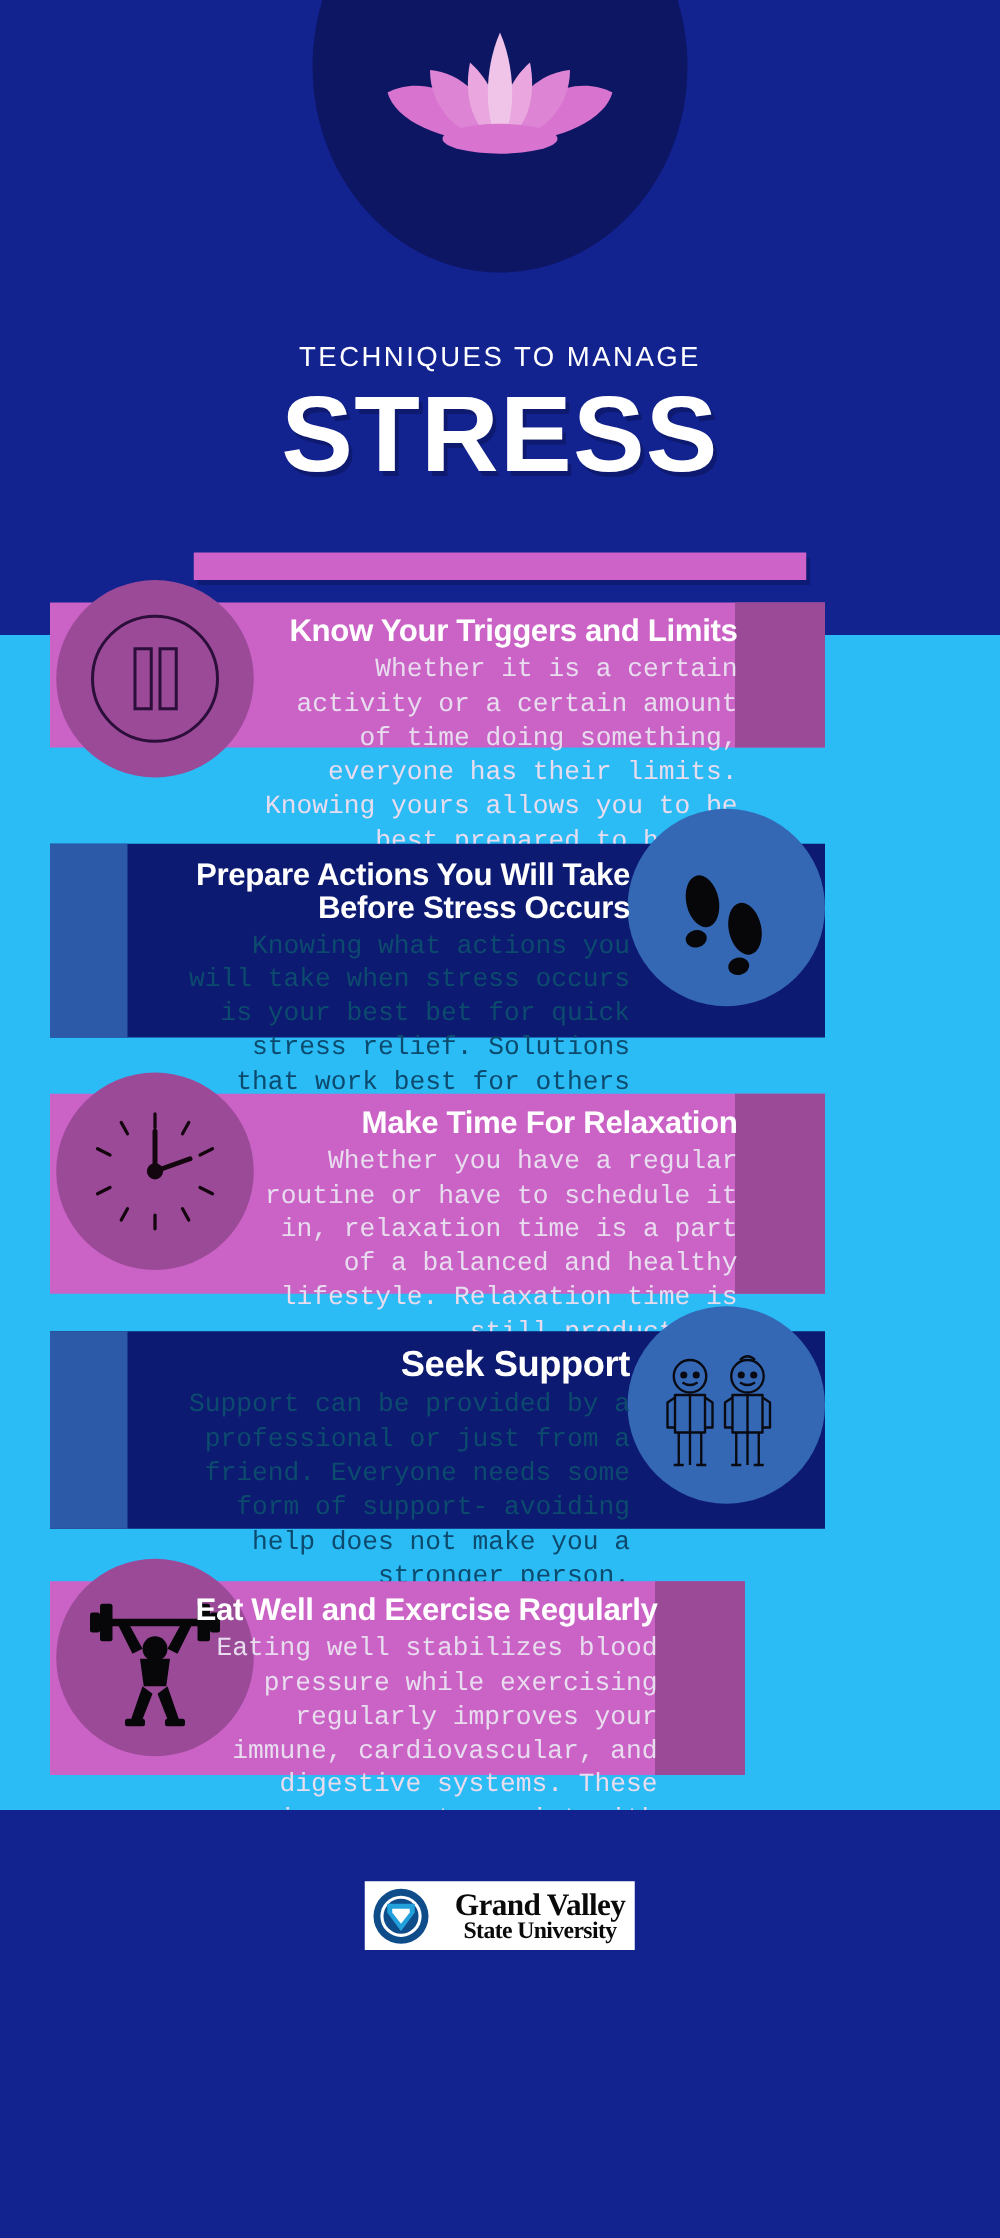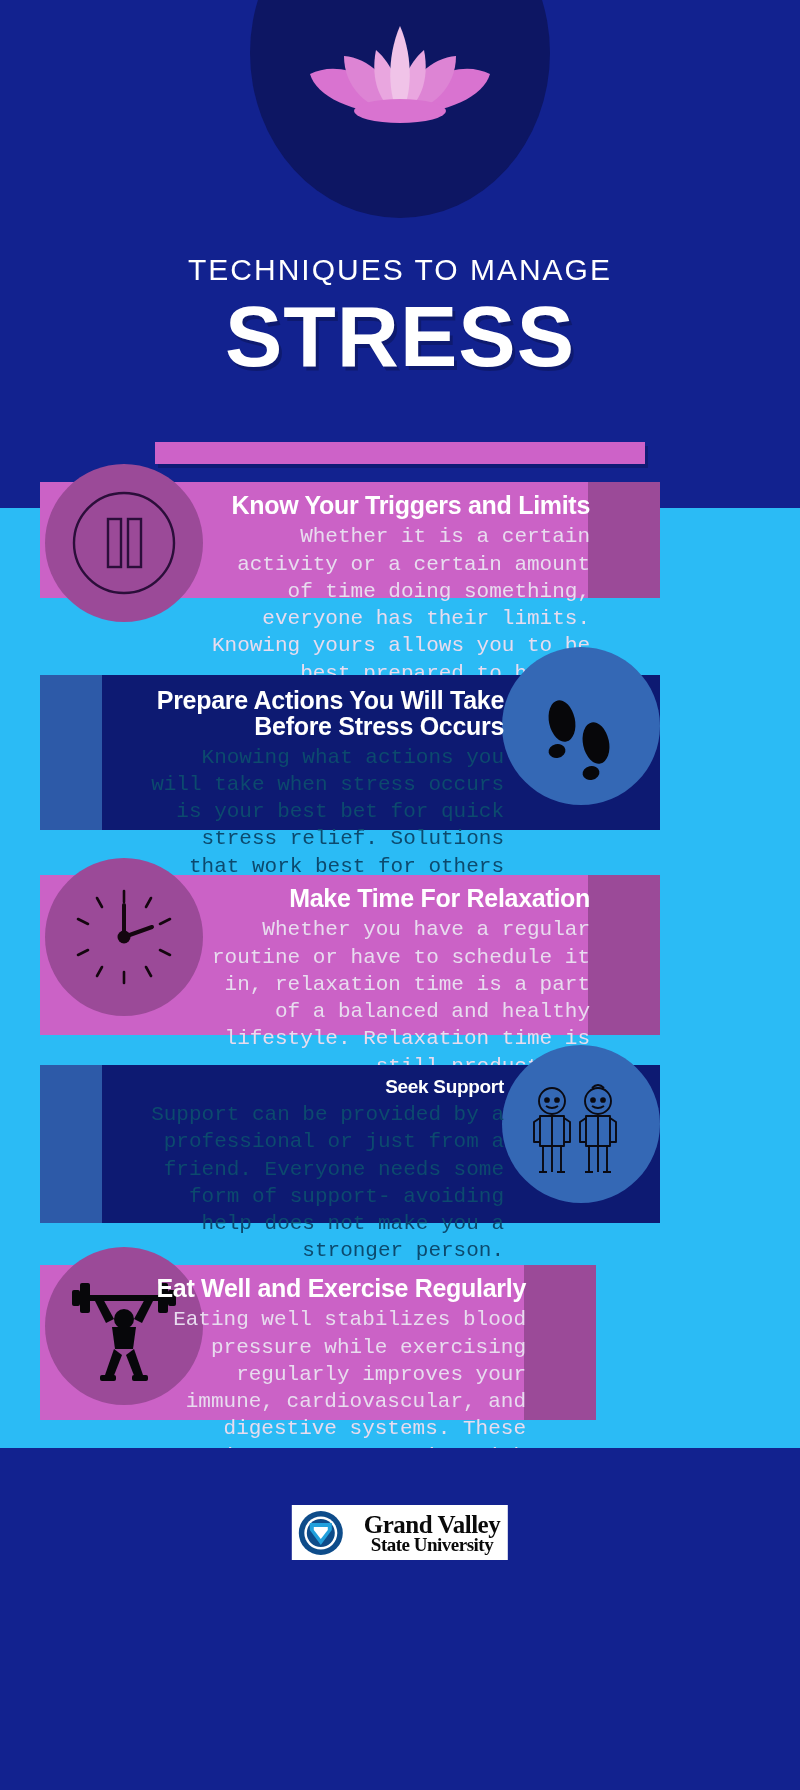--- a/index.html
+++ b/index.html
@@ -18,23 +18,24 @@
     background: #12228F; overflow: hidden;
   }
   .header-ellipse {
     position: absolute; left: 50%; top: -112px; transform: translateX(-50%);
     width: 300px; height: 330px; border-radius: 50%;
     background: #0D1663;
   }
   .lotus { position: absolute; left: 50%; top: 10px; transform: translateX(-50%); width: 200px; height: 120px; }
   .title-wrap { position: absolute; left: 0; top: 255px; width: 800px; text-align: center; }
   .title-top {
-    color: #ffffff; font-size: 30px; letter-spacing: 2.0px;
+    color: #ffffff; font-size: 22px; letter-spacing: 2.0px;
     font-weight: 400; font-family: "Liberation Sans", sans-serif;
     line-height: 1;
+    margin-top: 20px;
   }
   .title-main {
     color: #ffffff; font-size: 86px; font-weight: bold; letter-spacing: 1px;
     line-height: 1.02; margin-top: 8px;
     text-shadow: 3px 4px 0 rgba(0,0,0,0.22);
   }
   .title-rule {
     position: absolute; left: 155px; top: 442px;
     width: 490px; height: 22px; background: #CD62C8;
     box-shadow: 3px 4px 0 rgba(0,0,0,0.18);
@@ -80,21 +81,21 @@
   .c2 .circle { right: 0px; top: -28px;  width: 158px; height: 158px; }
   .c3 .circle { left: 5px;  top: -17px;  width: 158px; height: 158px; }
   .c4 .circle { right: 0px; top: -20px;  width: 158px; height: 158px; }
   .c5 .circle { left: 5px;  top: -18px;  width: 158px; height: 158px; }
 
   .txt-right { right: 70px; top: 10px; width: 390px; text-align: right; }
   .txt-left  { left: 74px;  top: 12px; width: 390px; text-align: right; }
 
   .c1 h2, .c3 h2, .c5 h2 { font-size: 25px; margin-bottom: 5px; }
   .c2 h2 { font-size: 25px; margin-bottom: 4px; }
-  .c4 h2 { font-size: 19px; margin-bottom: 4px; }
+  .c4 h2 { font-size: 29px; margin-bottom: 4px; }
 
   .icon-svg { position: absolute; pointer-events: none; }
 
   
   .footer {
     position: absolute; left: 0; top: 1448px; width: 800px; height: 342px;
     background: #12228F;
   }
   .logo-box {
     position: absolute; left: 50%; top: 57px; transform: translateX(-50%);

